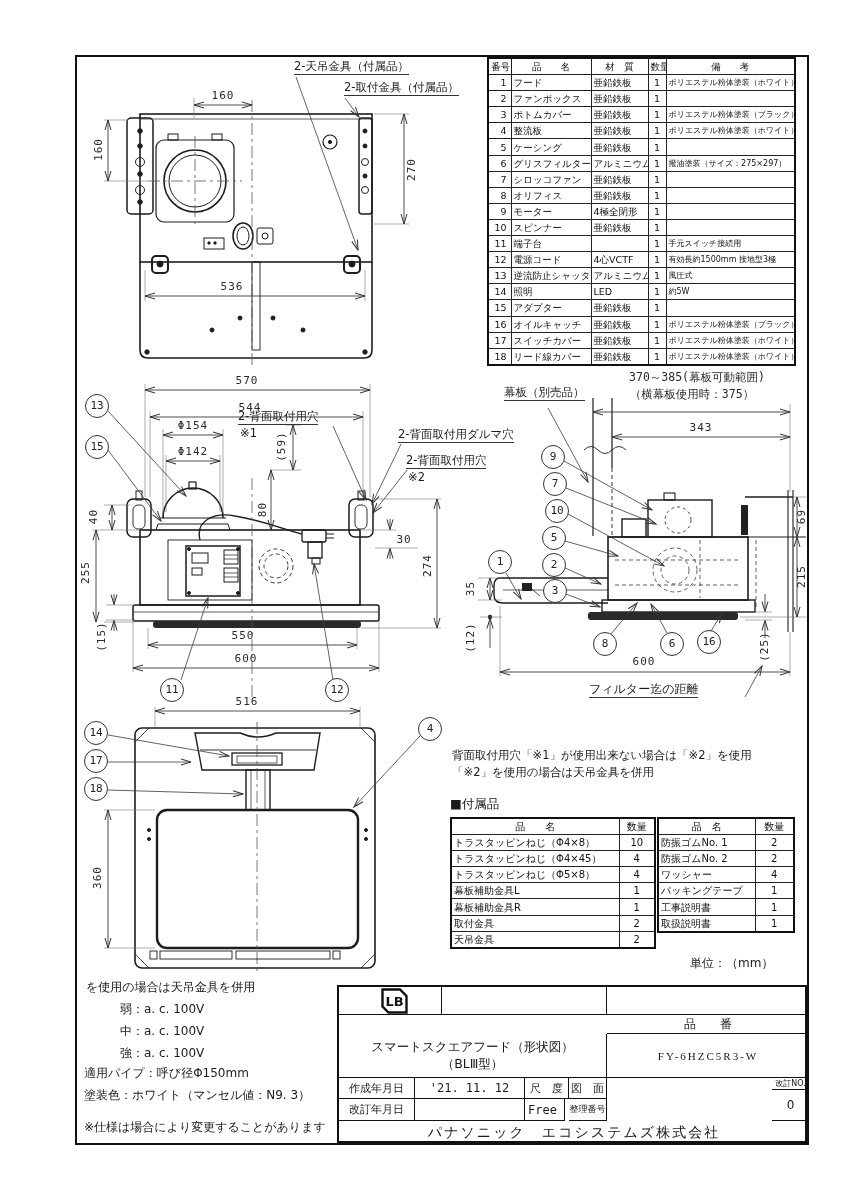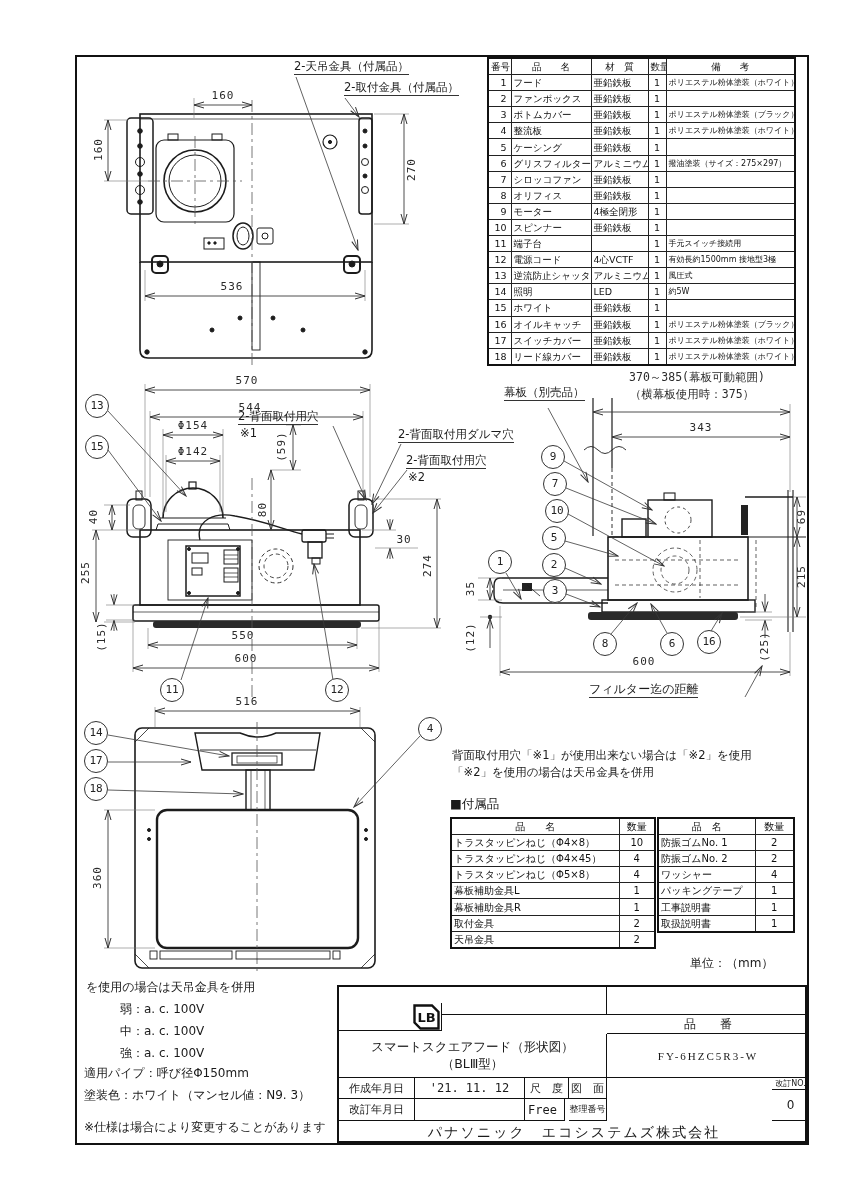--- a/index.html
+++ b/index.html
@@ -468,21 +468,21 @@
         </tr>
         <tr>
           <td>14</td>
           <td>照明</td>
           <td>LED</td>
           <td>1</td>
           <td>約5W</td>
         </tr>
         <tr>
           <td>15</td>
-          <td>ホワイト</td>
+          <td>アダプター</td>
           <td>亜鉛鉄板</td>
           <td>1</td>
           <td></td>
         </tr>
         <tr>
           <td>16</td>
           <td>オイルキャッチ</td>
           <td>亜鉛鉄板</td>
           <td>1</td>
           <td>ポリエステル粉体塗装（ブラック）</td>
@@ -578,21 +578,21 @@
           <td>1</td>
         </tr>
         <tr>
           <td>取扱説明書</td>
           <td>1</td>
         </tr>
       </tbody>
     </table>
 
   <div class="tb">
-    <div class="c" style="left:0;top:16px;width:103px;height:28px;justify-content:flex-end;padding-left:8px">
+    <div class="c" style="left:0;top:0;width:103px;height:28px;justify-content:center;padding-left:8px">
       <svg width="30" height="26" viewBox="0 0 30 26">
         <path d="M3.5,1.5 H21 L27.5,8 V24.5 H9.5 L3.5,18.5 Z" fill="none" stroke="#111" stroke-width="2.4"></path>
         <text x="15.5" y="18" text-anchor="middle" font-size="13" font-weight="bold" font-family="DejaVu Sans, sans-serif" fill="#111">LB</text>
       </svg>
     </div>
     <div class="c" style="left:103px;top:0;width:165px;height:28px"></div>
     <div class="c" style="left:268px;top:0;width:202px;height:28px;border-right:none"></div>
     <div class="c" style="left:268px;top:28px;width:202px;height:19px;border-right:none;font-size:12px">品　　番</div>
     <div class="c" style="left:0;top:47px;width:268px;height:44px;flex-direction:column;font-size:12.5px">
       <div>スマートスクエアフード（形状図）</div>

